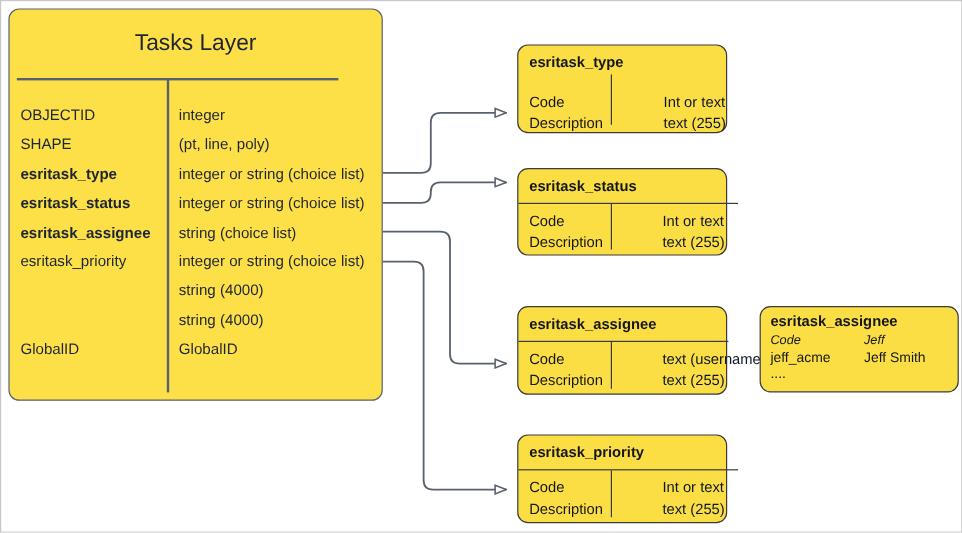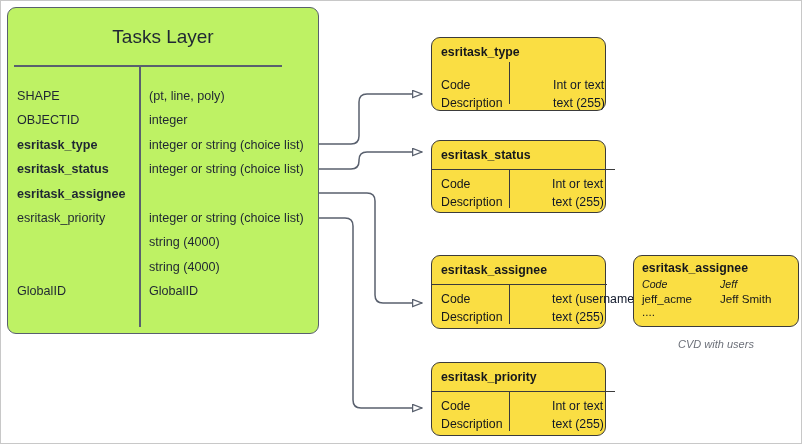--- a/index.html
+++ b/index.html
@@ -25,21 +25,21 @@
     left: 0; top: 0;
     width: 802px;
     height: 444px;
     pointer-events: none;
   }
 
   
   .entity {
     position: absolute;
     box-sizing: border-box;
-    background: #bef264;
+    background: #fde047;
     border: 1.6px solid #59606e;
     border-radius: 9px;
   }
   #tasks-layer {
     left: 6px;
     top: 6px;
     width: 312px;
     height: 327px;
   }
   .entity-title {
@@ -234,41 +234,42 @@
   </svg>
 
   <div class="entity" id="tasks-layer">
     <div class="entity-title">Tasks Layer</div>
     <div class="entity-title-rule"></div>
     <div class="entity-vrule"></div>
 
     <div class="field-list">
 
       <div class="field-row">
+        <span class="field-name">OBJECTID</span>
+        <span class="field-type">integer</span>
+      </div>
+
+      <div class="field-row">
         <span class="field-name">SHAPE</span>
         <span class="field-type">(pt, line, poly)</span>
       </div>
 
       <div class="field-row">
-        <span class="field-name">OBJECTID</span>
-        <span class="field-type">integer</span>
-      </div>
-
-      <div class="field-row">
         <span class="field-name bold">esritask_type</span>
         <span class="field-type">integer or string (choice list)</span>
       </div>
 
       <div class="field-row">
         <span class="field-name bold">esritask_status</span>
         <span class="field-type">integer or string (choice list)</span>
       </div>
 
       <div class="field-row">
         <span class="field-name bold">esritask_assignee</span>
+        <span class="field-type">string (choice list)</span>
       </div>
 
 
       <div class="field-row">
         <span class="field-name">esritask_priority</span>
         <span class="field-type">integer or string (choice list)</span>
       </div>
 
       <div class="field-row">
         <span class="field-type">string (4000)</span>
@@ -352,15 +353,14 @@
         <span class="cvd-code">jeff_acme</span>
         <span class="cvd-label">Jeff Smith</span>
       </div>
       <div class="cvd-row">
         <span class="cvd-code">....</span>
         <span class="cvd-label"></span>
       </div>
     </div>
   </div>
 
-  <div id="cvd-caption">CVD with users</div>
 
 </div>
 
 </body></html>

